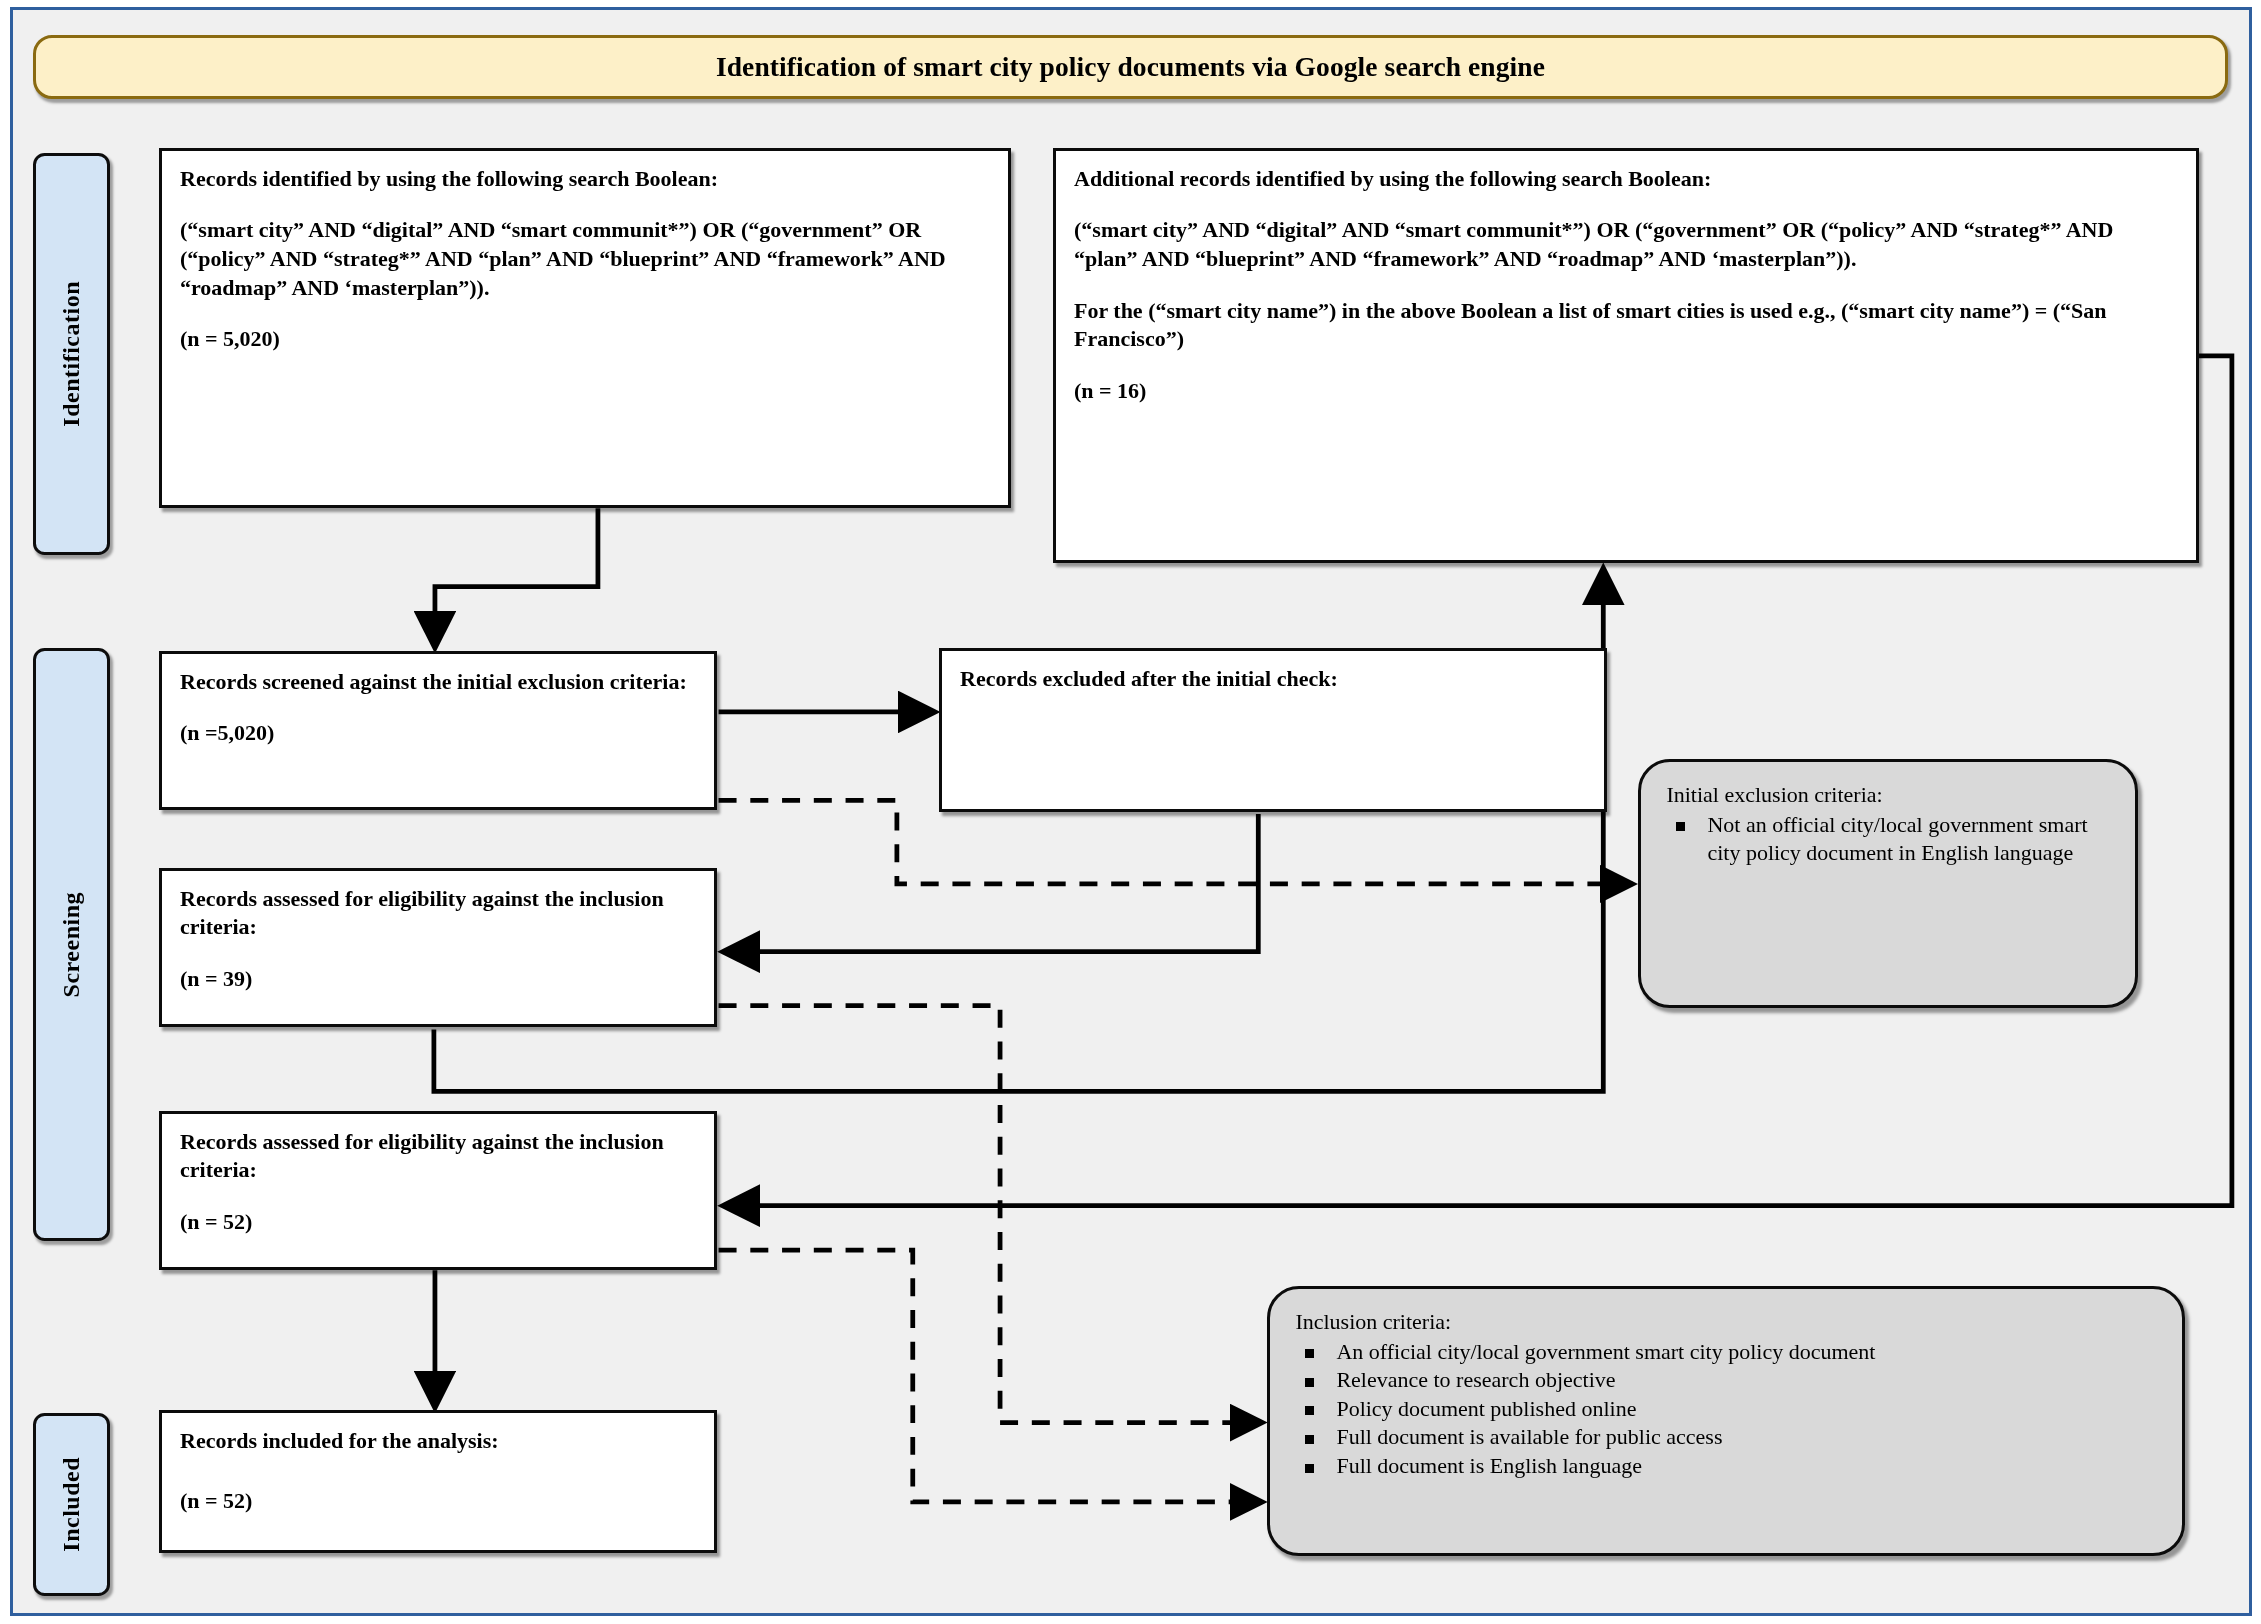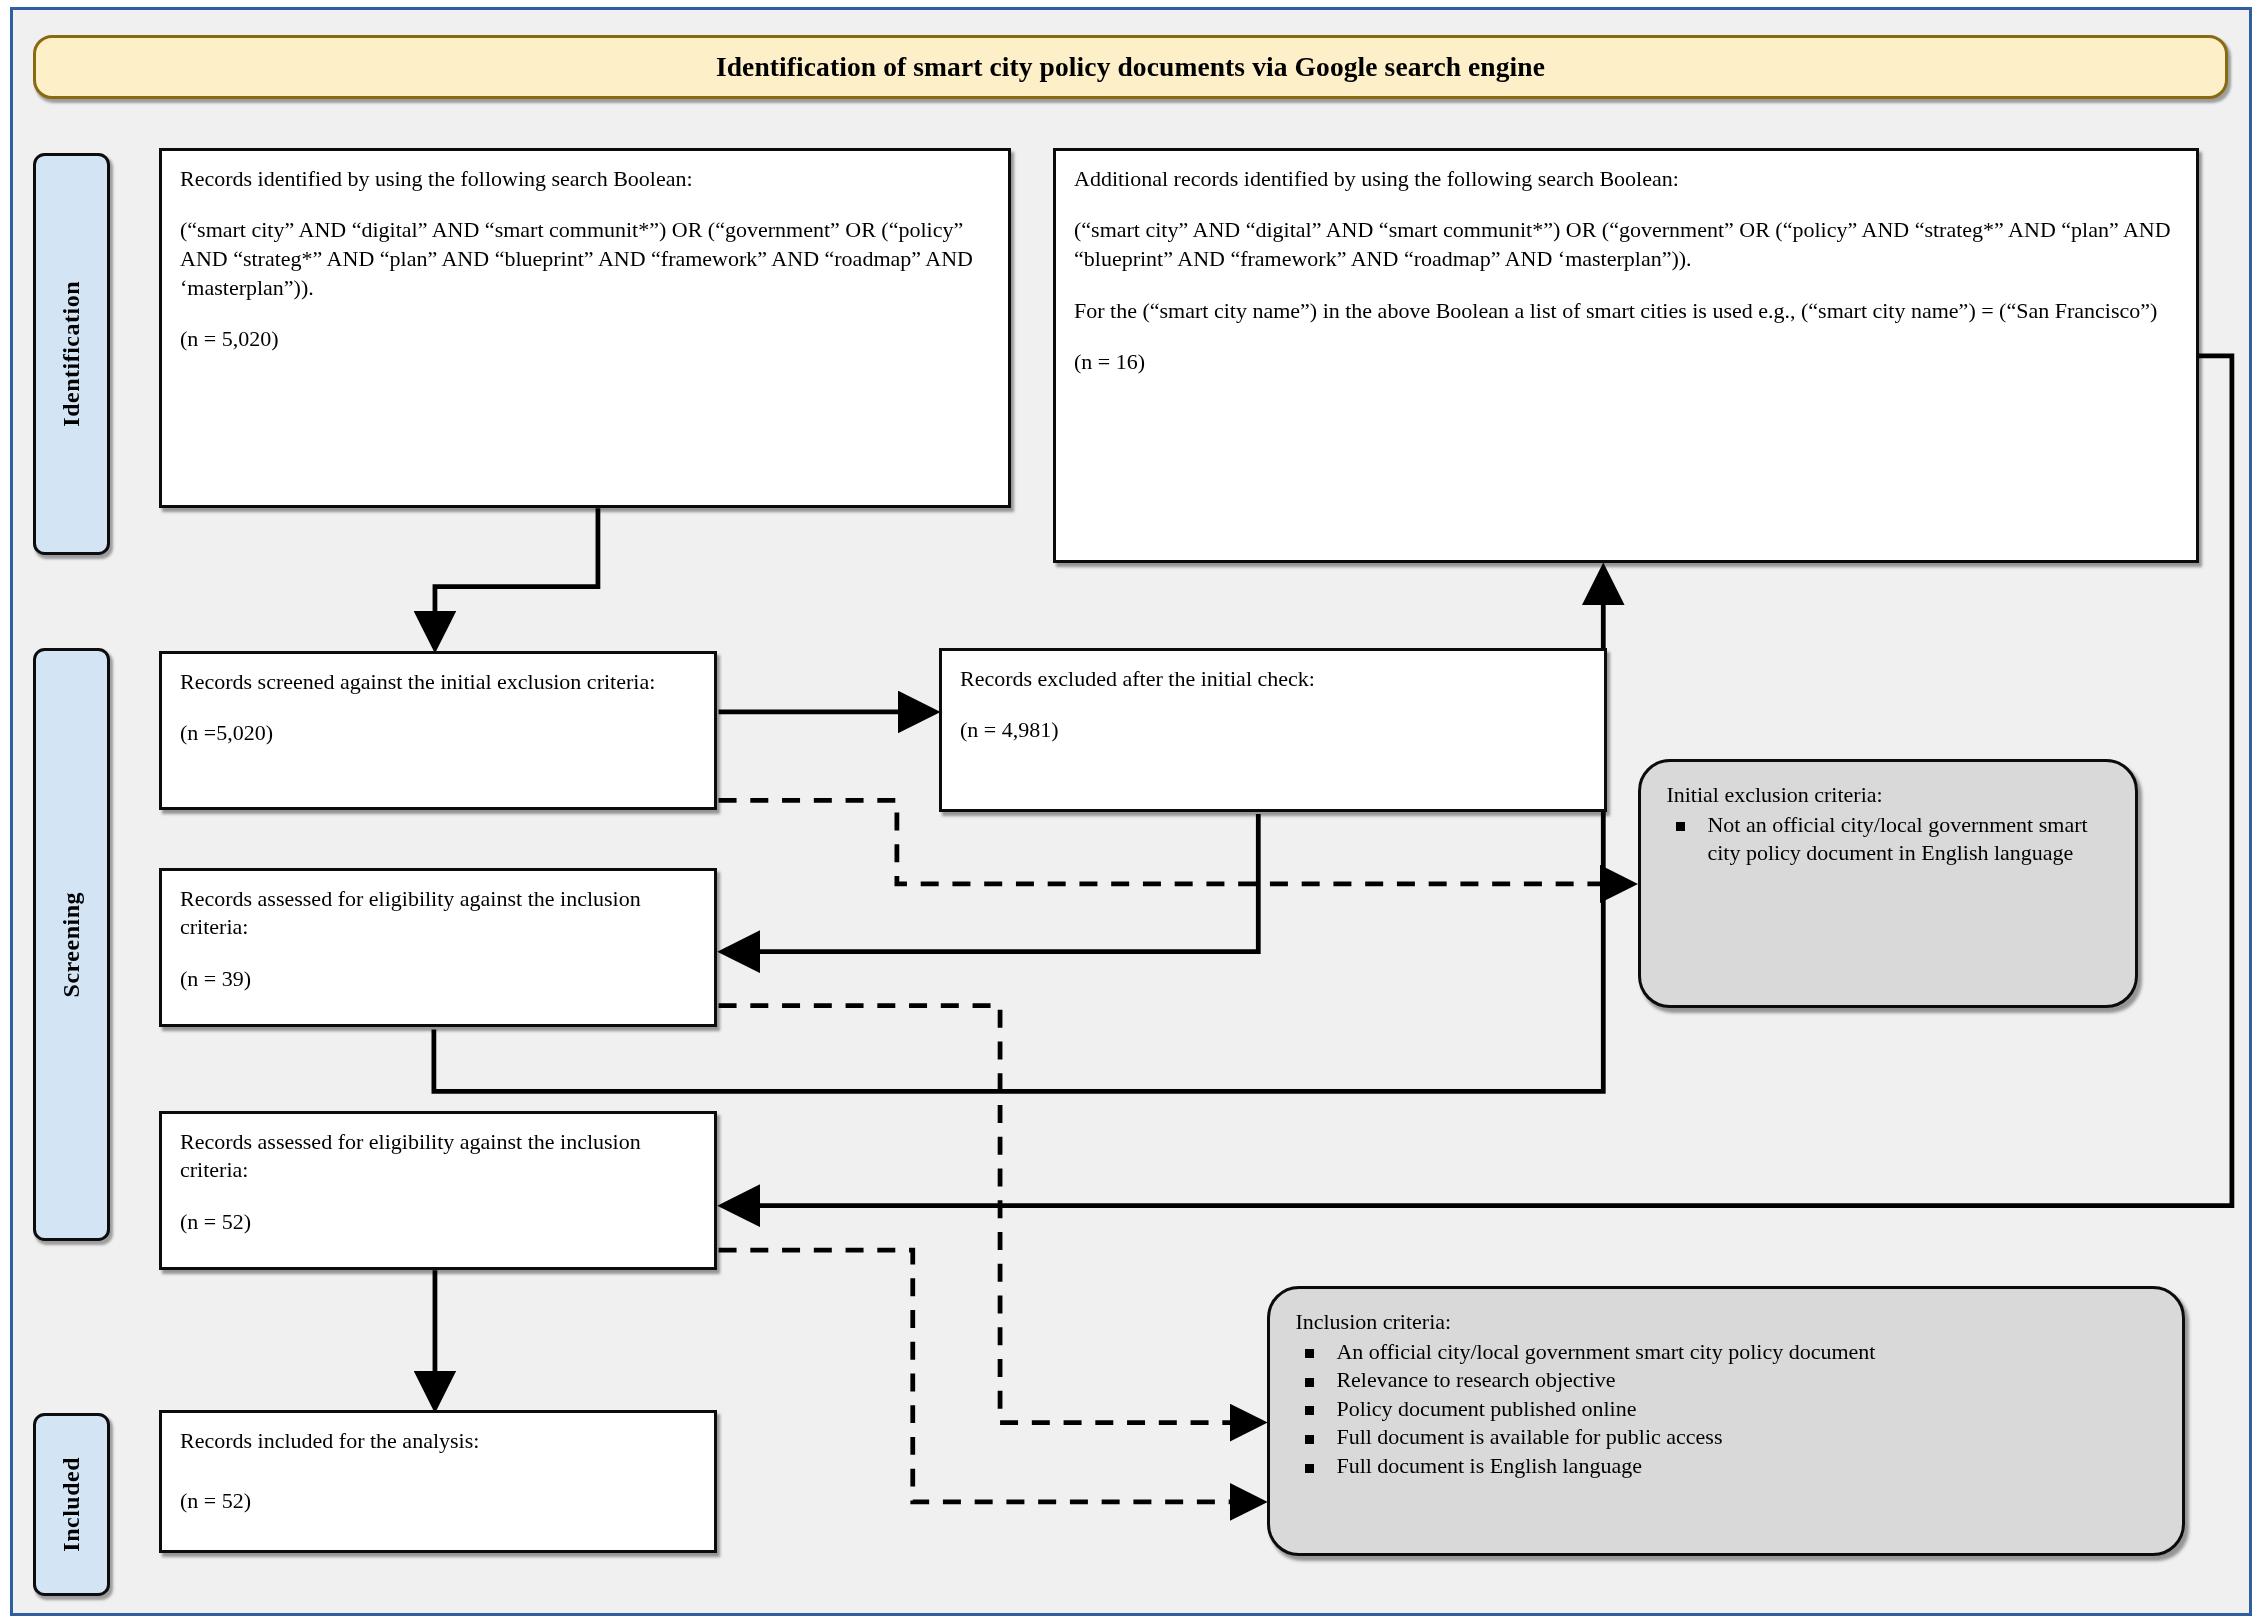--- a/index.html
+++ b/index.html
@@ -70,21 +70,21 @@
   .pbox {
     position: absolute;
     background: #ffffff;
     border: 3.7px solid #0b0b0b;
     box-shadow: 3.2px 3.7px 2.6px rgba(0,0,0,0.38);
     padding: 13.8px 16px 10.6px 18px;
     font-size: 22px;
     line-height: 1.30;
     color: #000;
   }
-  .pbox p { margin: 0 0 0 0; }
+  .pbox p { margin: 0 0 0 0; font-weight: bold; }
   .pbox p.gap { margin-top: 23px; }
   .pbox p.gapbig { margin-top: 32px; }
 
   #box-identified        { left: 159px;  top: 148px;  width: 852px; height: 360px; }
   #box-additional        { left: 1053px; top: 148px;  width: 1146px; height: 415px; }
   #box-screened          { left: 159px;  top: 651px; width: 558px; height: 159px; }
   #box-excluded          { left: 939px; top: 648px; width: 668px; height: 164px; }
   #box-elig39            { left: 159px;  top: 868px; width: 558px; height: 159px; }
   #box-elig52            { left: 159px;  top: 1111px; width: 558px; height: 159px; }
   #box-included-analysis { left: 159px;  top: 1410px; width: 558px; height: 143px; }
@@ -193,21 +193,20 @@
     <p class="gap">(n = 16)</p>
   </div>
 
   <div class="pbox" id="box-screened">
     <p>Records screened against the initial exclusion criteria:</p>
     <p class="gap">(n =5,020)</p>
   </div>
 
   <div class="pbox" id="box-excluded">
     <p>Records excluded after the initial check:</p>
-    <p class="gap">(n = 4,981)</p>
   </div>
 
   <div class="pbox" id="box-elig39">
     <p>Records assessed for eligibility against the inclusion criteria:</p>
     <p class="gap">(n = 39)</p>
   </div>
 
   <div class="pbox" id="box-elig52">
     <p>Records assessed for eligibility against the inclusion criteria:</p>
     <p class="gap">(n = 52)</p>

